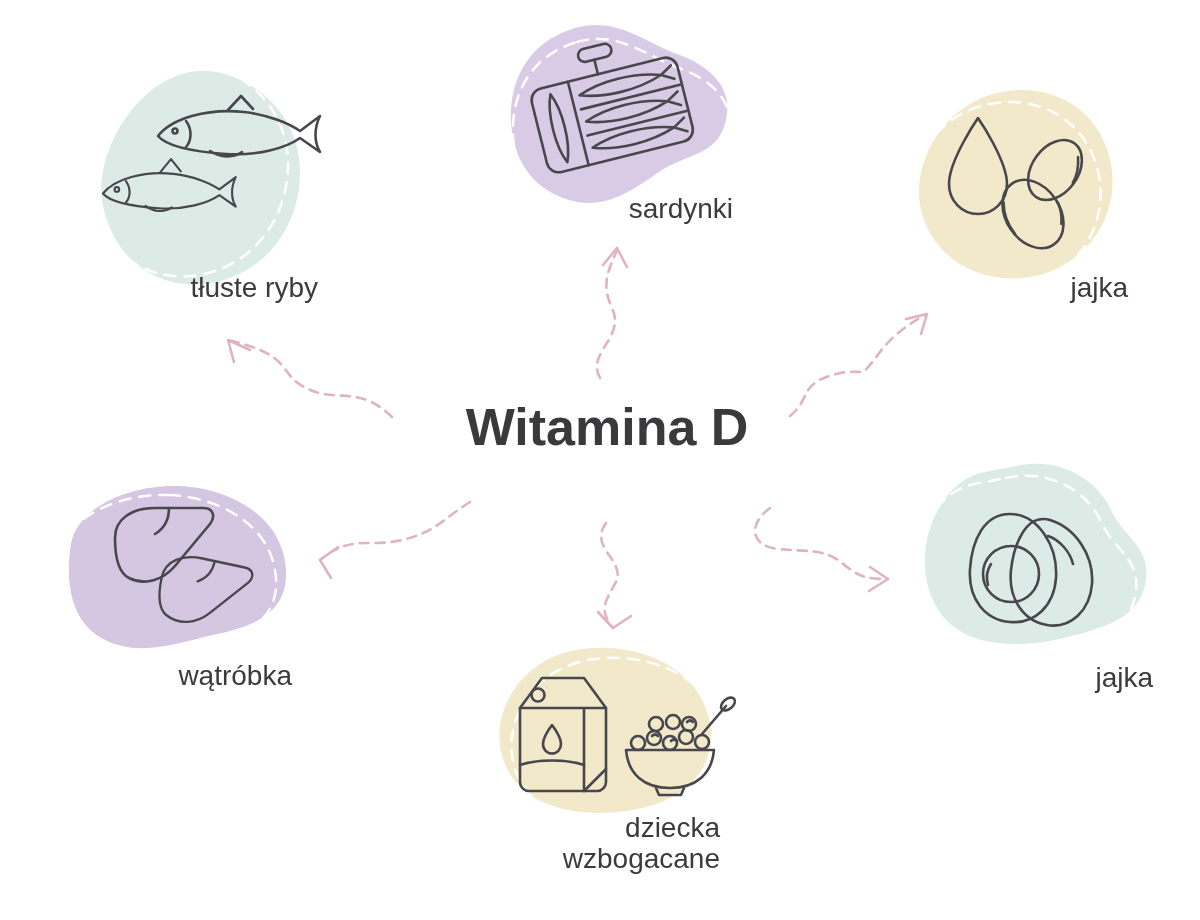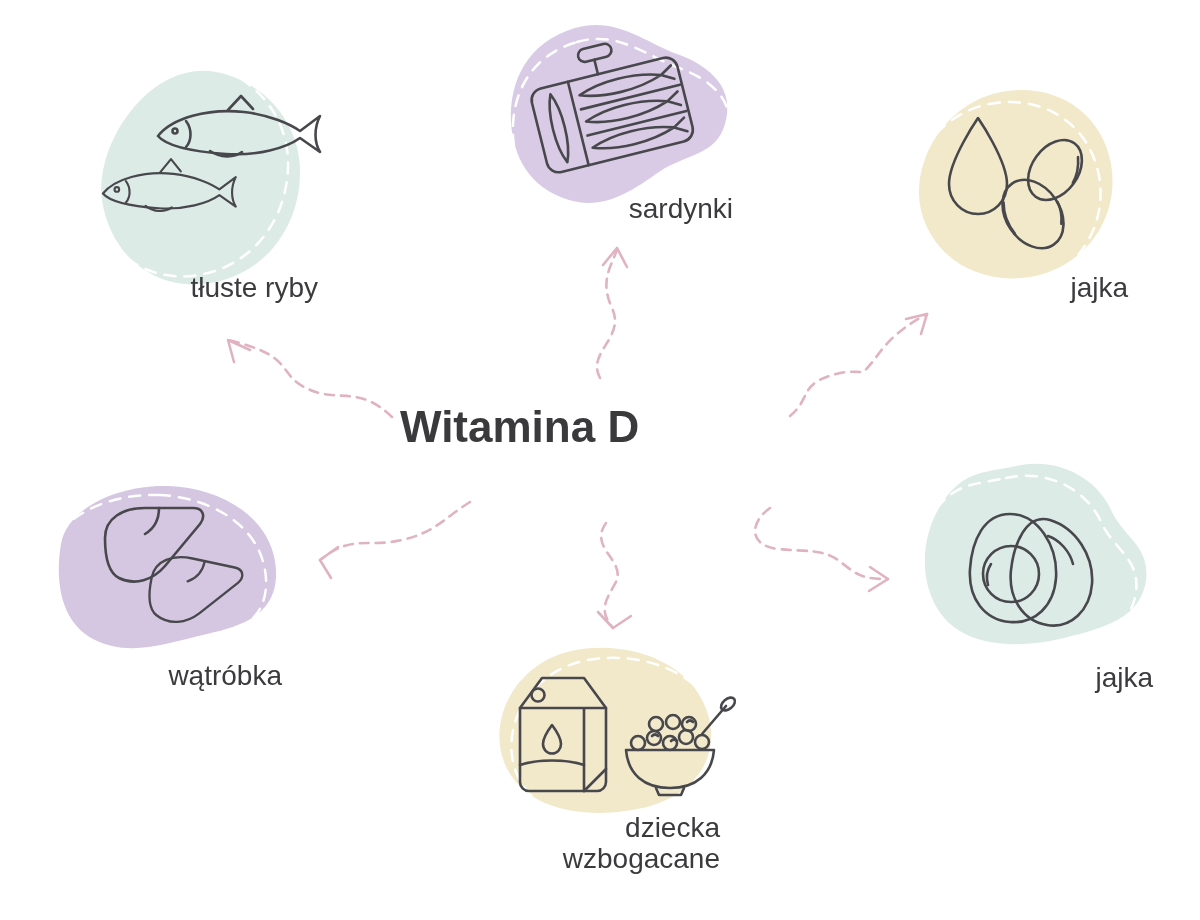--- a/index.html
+++ b/index.html
@@ -4,22 +4,22 @@
 <style>
   html,body{margin:0;padding:0;background:#ffffff;}
   .canvas{position:relative;width:1200px;height:920px;background:#ffffff;overflow:hidden;
           font-family:"Liberation Sans", sans-serif;}
   .node{position:absolute;}
   .node svg{display:block;overflow:visible;}
   .blob-outline{fill:none;stroke:#ffffff;stroke-width:2.5;stroke-dasharray:11 9;stroke-linecap:round;}
   .icon{fill:none;stroke:#47474c;stroke-width:2.6;stroke-linecap:round;stroke-linejoin:round;}
   .node-label{position:absolute;left:0;right:0;text-align:right;font-size:28px;line-height:31px;
               color:#3b3b3e;}
-  .center-title{position:absolute;left:400px;top:402px;width:414px;text-align:left;
-                font-weight:700;font-size:44px;line-height:50px;color:#3a3a3d;}
+  .center-title{position:absolute;left:400px;top:402px;width:414px;text-align:center;
+                font-weight:700;font-size:52px;line-height:50px;color:#3a3a3d;}
   .arrows{position:absolute;left:0;top:0;pointer-events:none;}
   .arrows g{fill:none;stroke-width:2.6;stroke-linecap:round;}
   .dash{stroke-dasharray:9 7;}
 </style>
 </head>
 <body>
 
 <div class="canvas">
 
   <div class="center-title">
@@ -113,21 +113,21 @@
         <g transform="rotate(-34 130 134)">
           <ellipse cx="130" cy="134" rx="27" ry="37"></ellipse>
           <path d="M112,108 C106,117 103,128 104,140"></path>
           <path d="M148,158 C153,152 156,145 157,138"></path>
         </g>
       </g>
     </svg>
     <div class="node-label" style="top:192px;">jajka</div>
   </div>
 
-  <div class="node" style="left:47px;top:478px;width:235px;">
+  <div class="node" style="left:57px;top:478px;width:235px;">
     <svg width="235" height="185" viewBox="0 0 235 185">
       <path d="M122,8 C172,10 226,38 229,92 C231,136 196,148 160,156 C120,165 82,180 46,161 C13,143 8,102 14,66 C20,30 72,6 122,8 Z" fill="#d5c6e2"></path>
       <path class="blob-outline" transform="translate(-10,9)" d="M122,8 C172,10 226,38 229,92 C231,136 196,148 160,156 C120,165 82,180 46,161 C13,143 8,102 14,66 C20,30 72,6 122,8 Z"></path>
       <g class="icon" stroke="#47474c">
         <g transform="translate(50,26)">
           <path d="M8,34 C8,14 26,4 48,4 L96,4 C106,4 109,12 103,20 L68,62 C56,76 38,82 22,74 C10,68 8,50 8,34 Z"></path>
           <path d="M62,4 C62,16 58,24 48,30"></path>
         </g>
         <g transform="translate(104,68) rotate(12) scale(0.9)">
           <path d="M8,34 C8,14 26,4 48,4 L96,4 C106,4 109,12 103,20 L68,62 C56,76 38,82 22,74 C10,68 8,50 8,34 Z"></path>

